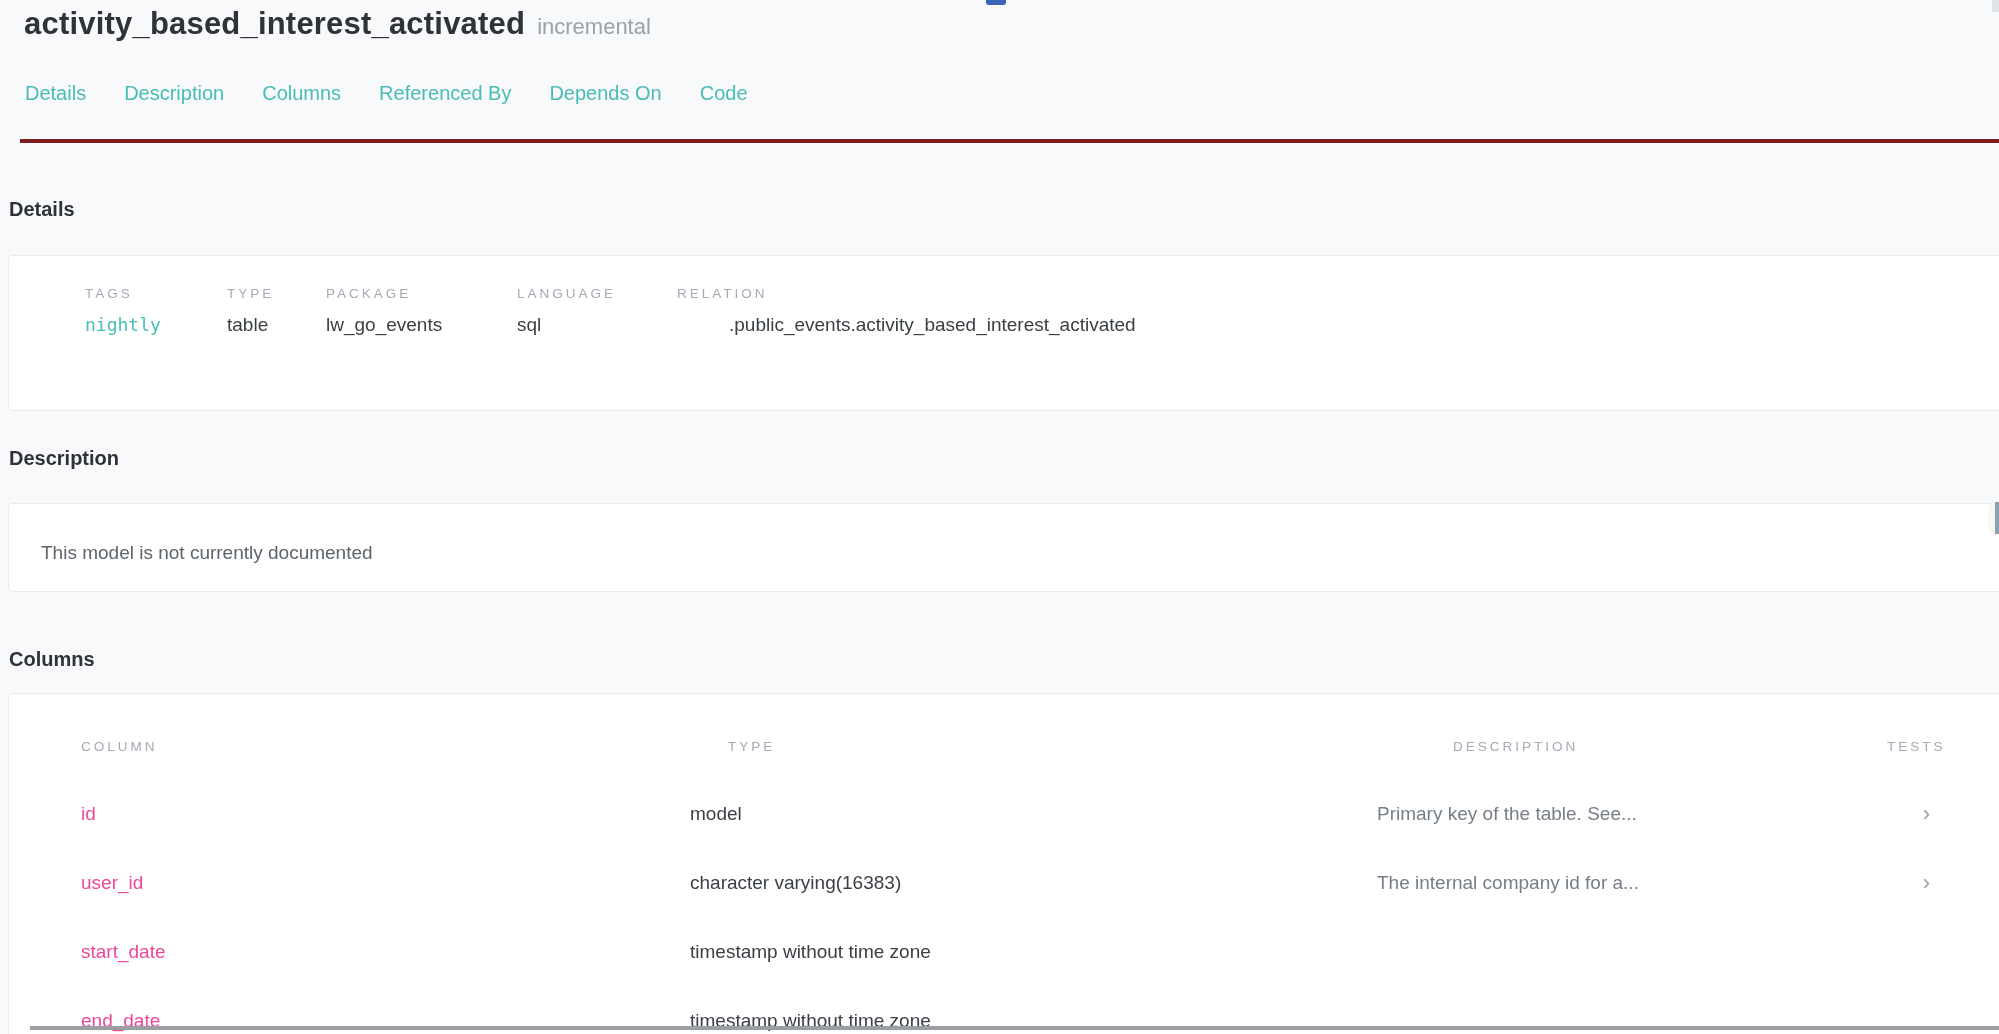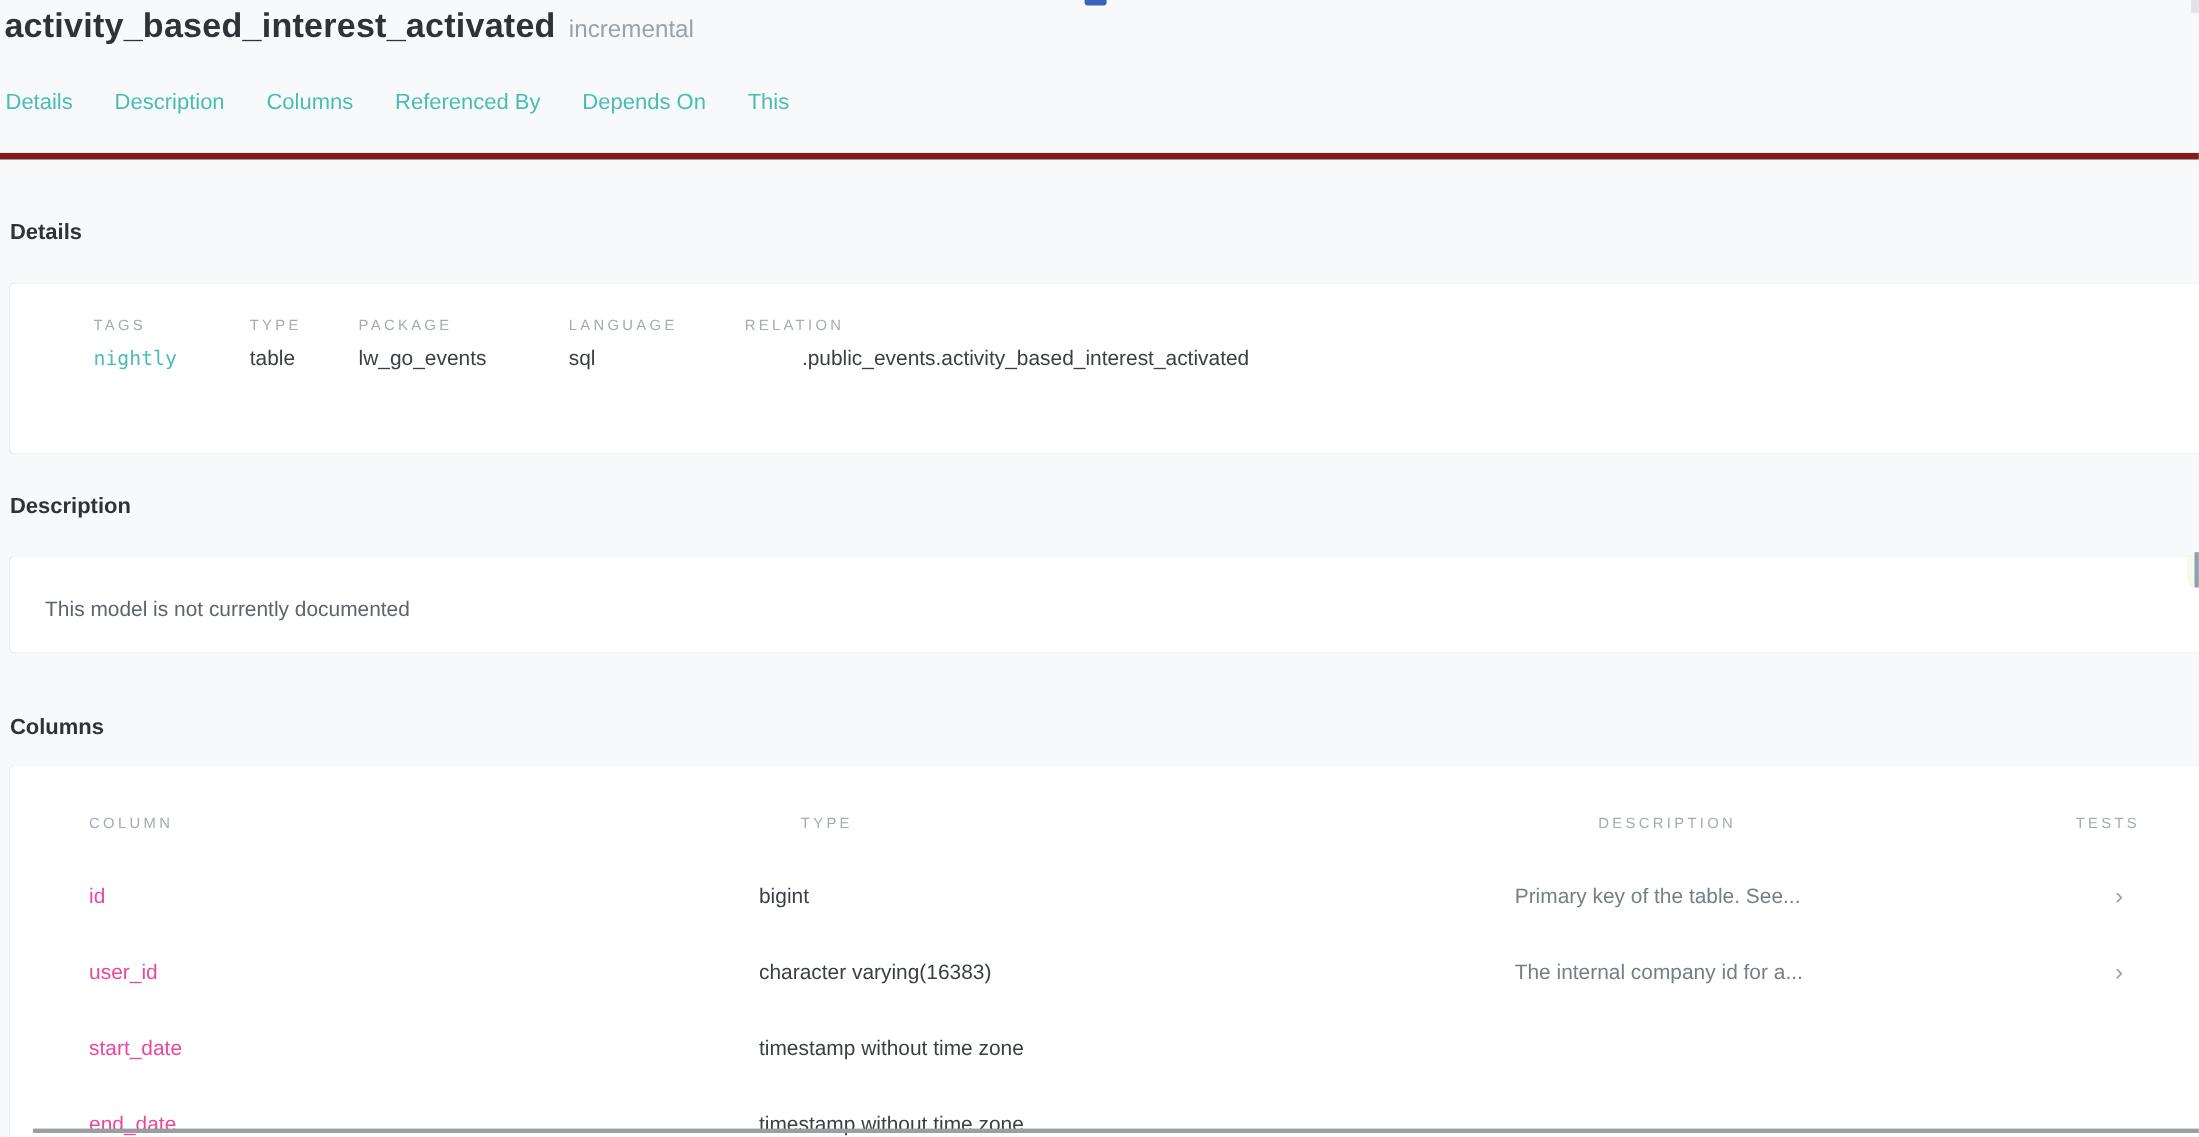--- a/index.html
+++ b/index.html
@@ -7,22 +7,23 @@
   body {
     font-family: "Liberation Sans", sans-serif;
     background: #f8f9fa;
     color: #3b4045;
     position: relative;
   }
 
   
   .header {
     padding: 6px 0 34px 4px;
-    border-bottom: 6px solid #7f1d1d;
+    border-bottom: 4px solid #7f1d1d;
     background: #f8f9fa;
+    margin-left: 20px;
   }
   .title-row { display: flex; align-items: baseline; gap: 12px; }
   .model-title {
     font-size: 31px;
     font-weight: bold;
     color: #2f3237;
     letter-spacing: 0.2px;
   }
   .model-subtitle {
     font-size: 22px;
@@ -160,21 +161,21 @@
   <div class="title-row">
     <span class="model-title">activity_based_interest_activated</span>
     <span class="model-subtitle">incremental</span>
   </div>
   <nav class="tab-bar">
     <a class="tab">Details</a>
     <a class="tab">Description</a>
     <a class="tab">Columns</a>
     <a class="tab">Referenced By</a>
     <a class="tab">Depends On</a>
-    <a class="tab">This</a>
+    <a class="tab">Code</a>
   </nav>
 </header>
 
 <main>
 
   <section class="details-section">
     <h2 class="section-heading">Details</h2>
     <div class="card details-card">
       <div class="field w-tags">
         <span class="f-label">TAGS</span>
@@ -213,21 +214,21 @@
       <div class="trow thead">
         <span class="cell c-column">COLUMN</span>
         <span class="cell c-type">TYPE</span>
         <span class="cell c-desc">DESCRIPTION</span>
         <span class="cell c-tests">TESTS</span>
         <span class="cell c-more">MORE?</span>
       </div>
 
       <div class="trow body-row">
         <span class="cell c-column">id</span>
-        <span class="cell c-type">bigint</span>
+        <span class="cell c-type">model</span>
         <span class="cell c-desc">Primary key of the table. See...</span>
         <span class="cell c-tests"></span>
         <span class="cell c-more"><span class="chevron">›</span></span>
       </div>
 
       <div class="trow body-row">
         <span class="cell c-column">user_id</span>
         <span class="cell c-type">character varying(16383)</span>
         <span class="cell c-desc">The internal company id for a...</span>
         <span class="cell c-tests"></span>

